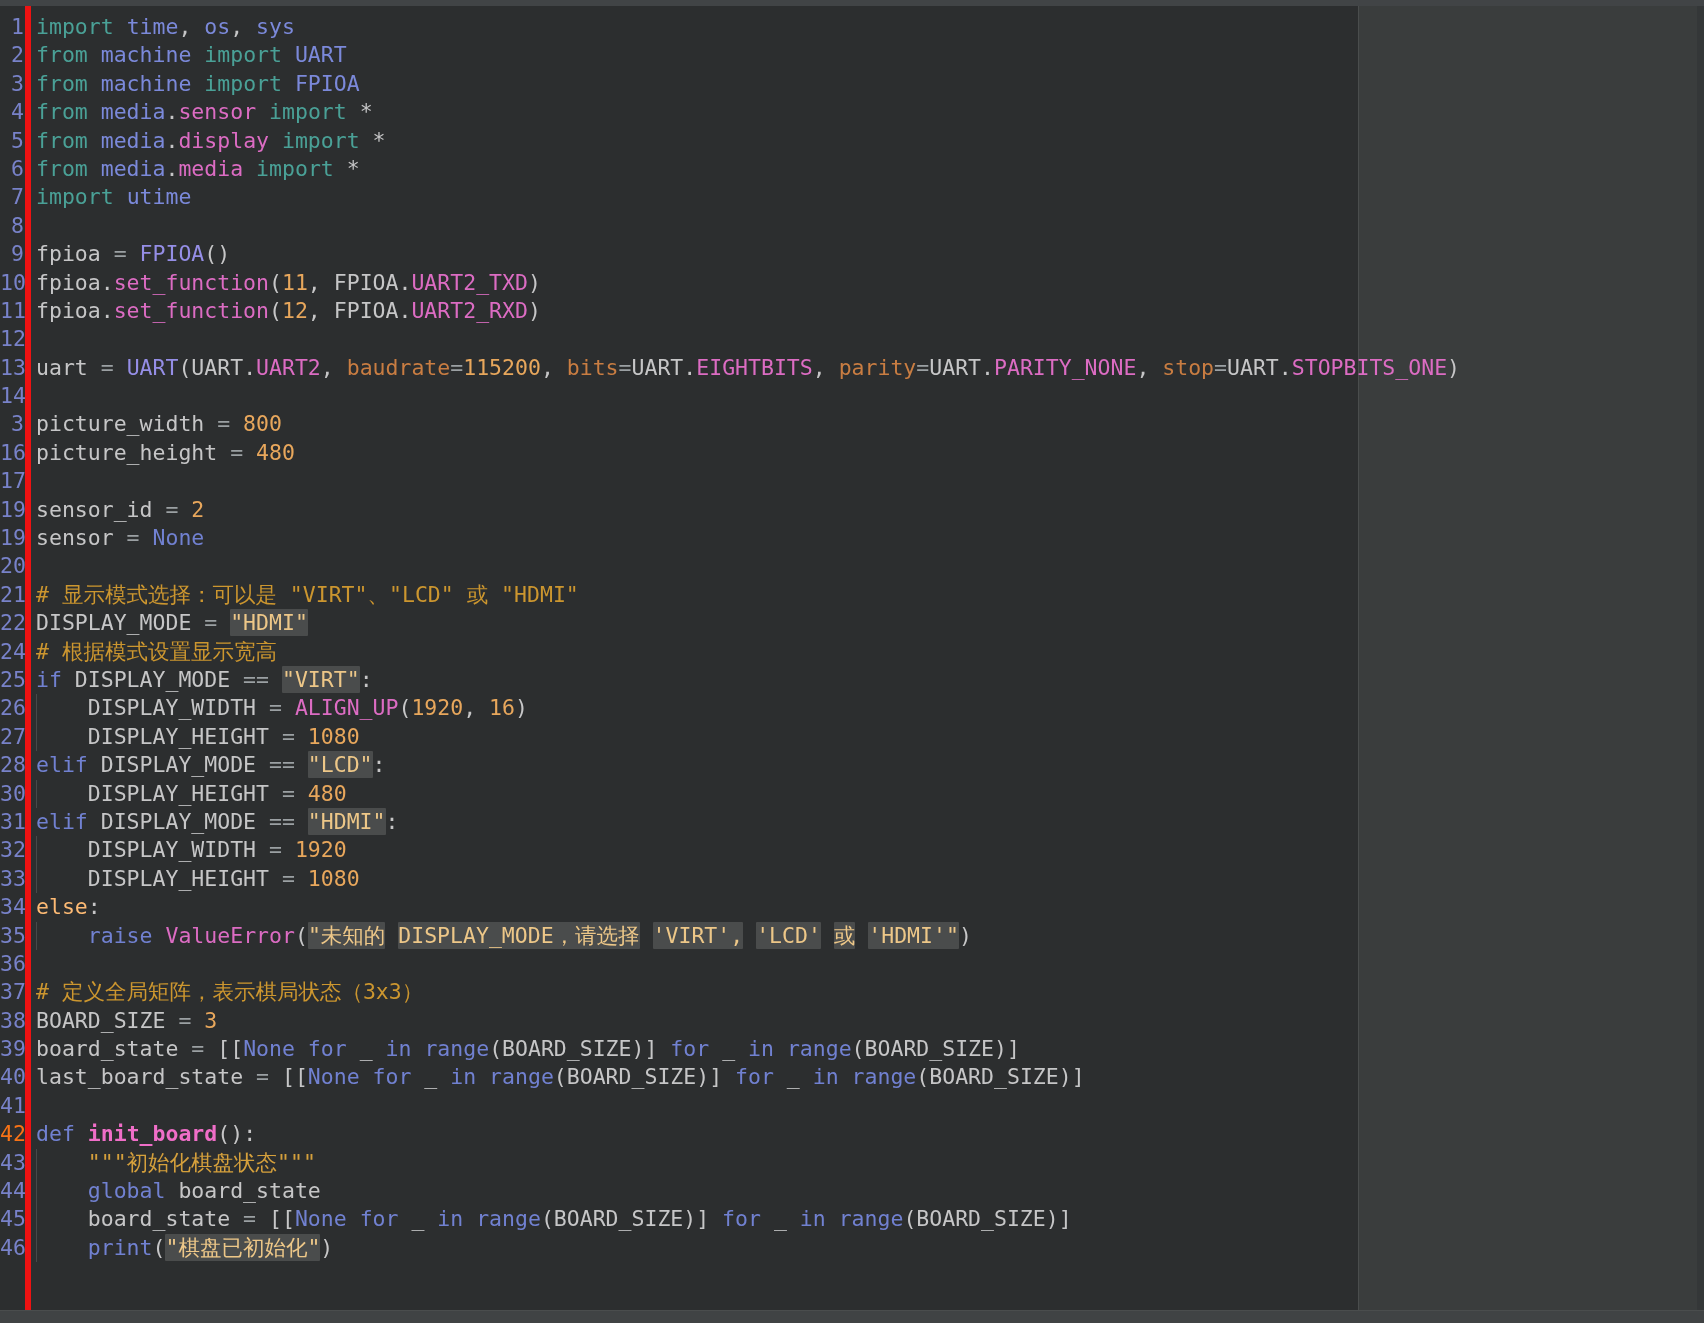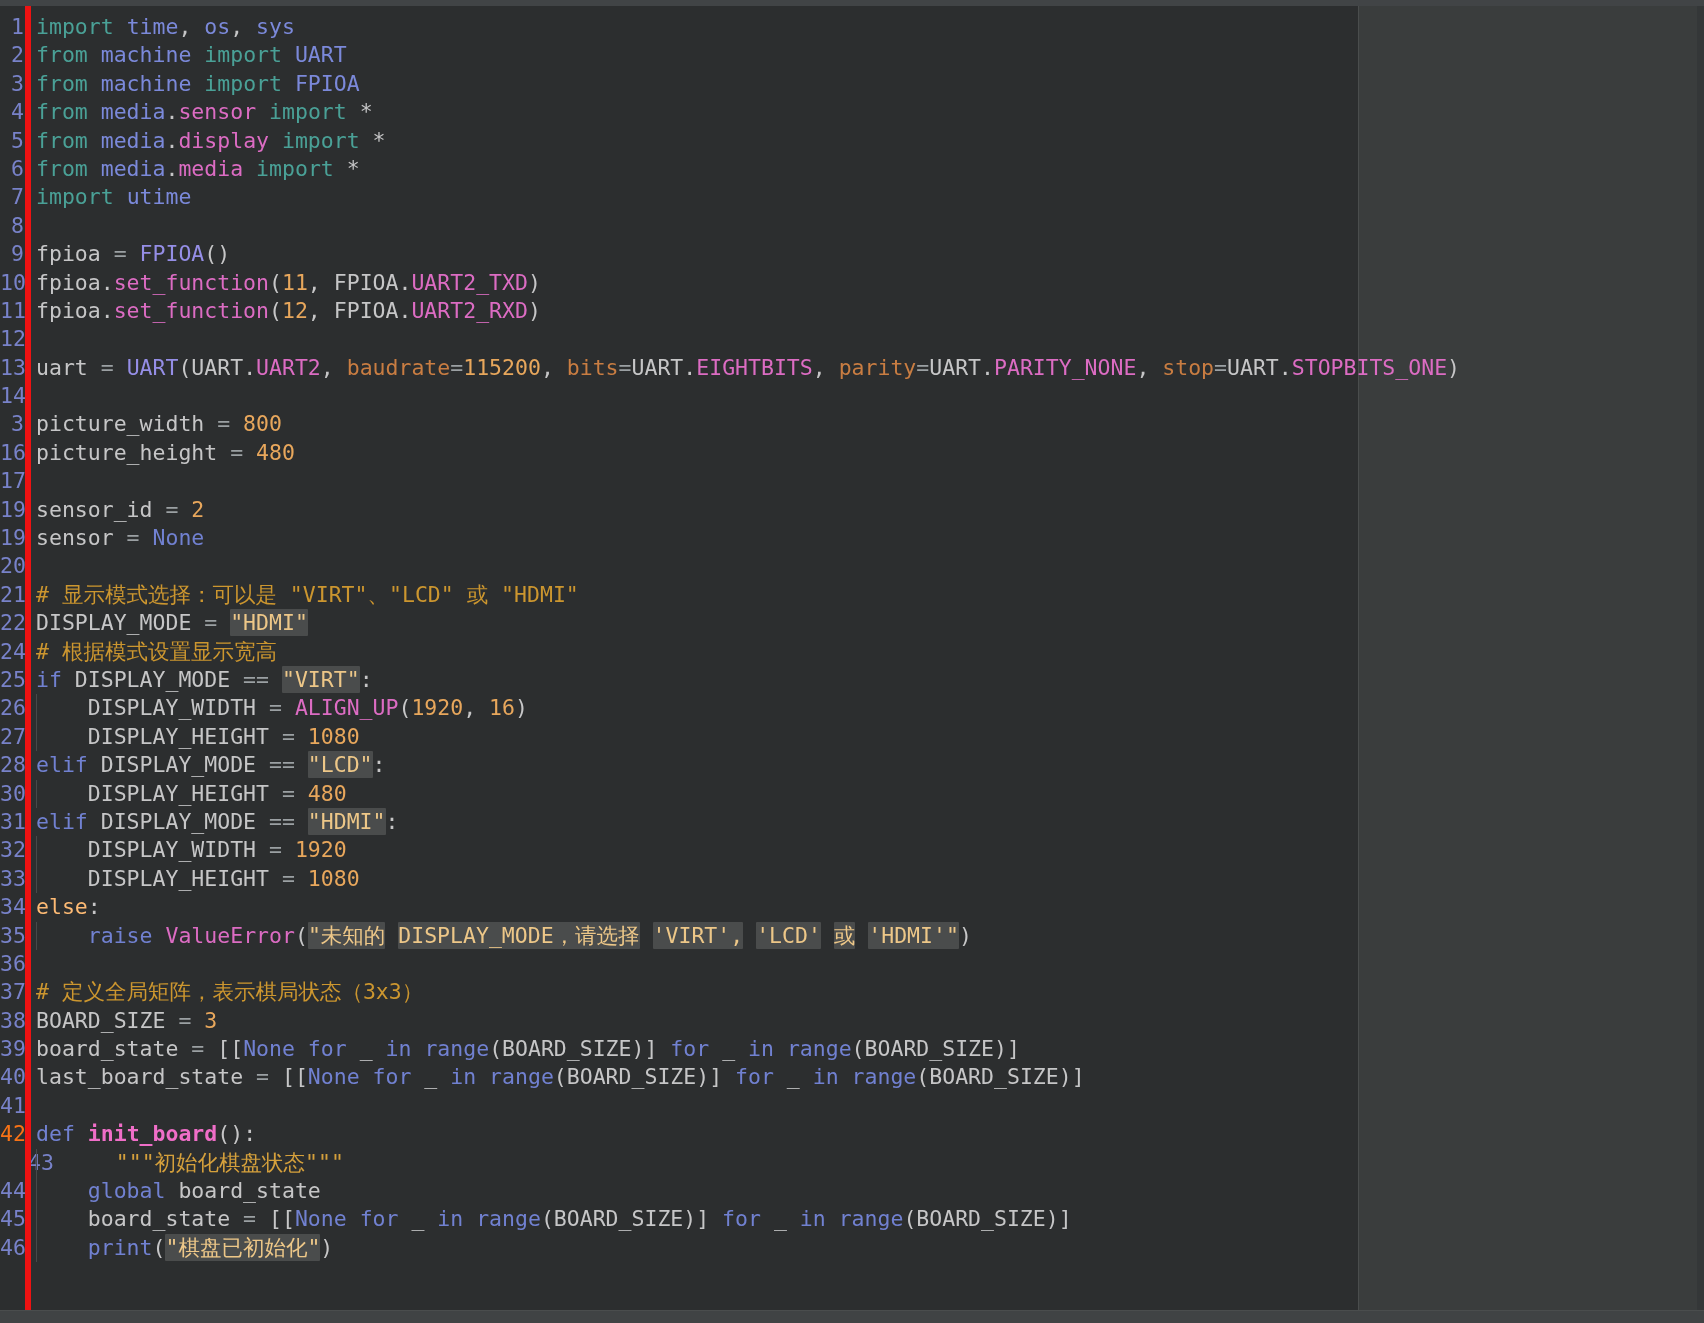--- a/index.html
+++ b/index.html
@@ -61,20 +61,20 @@
       <div class="line g"><span class="ln" style="color: rgb(120, 130, 201);">33</span><span class="lc"><span class="tk-pl" style="color: rgb(198, 198, 199);">    DISPLAY_HEIGHT </span><span class="tk-op" style="color: rgb(155, 160, 163);">= </span><span class="tk-nu" style="color: rgb(232, 167, 92);">1080</span></span></div>
       <div class="line"><span class="ln" style="color: rgb(120, 130, 201);">34</span><span class="lc"><span class="tk-kw" style="color: #fdba74;">else</span><span class="tk-pl" style="color: rgb(198, 198, 199);">:</span></span></div>
       <div class="line g"><span class="ln" style="color: rgb(120, 130, 201);">35</span><span class="lc"><span class="tk-pl" style="color: rgb(198, 198, 199);">    </span><span class="tk-kw" style="color: rgb(113, 129, 209);">raise</span><span class="tk-pl" style="color: rgb(198, 198, 199);"> </span><span class="tk-at" style="color: rgb(220, 108, 195);">ValueError</span><span class="tk-pl" style="color: rgb(198, 198, 199);">(</span><span class="tk-sh" style="color: rgb(237, 199, 136); background: rgb(74, 76, 76);">"未知的</span><span class="tk-pl" style="color: rgb(198, 198, 199);"> </span><span class="tk-sh" style="color: rgb(237, 199, 136); background: rgb(74, 76, 76);">DISPLAY_MODE，请选择</span><span class="tk-pl" style="color: rgb(198, 198, 199);"> </span><span class="tk-sh" style="color: rgb(237, 199, 136); background: rgb(74, 76, 76);">'VIRT',</span><span class="tk-pl" style="color: rgb(198, 198, 199);"> </span><span class="tk-sh" style="color: rgb(237, 199, 136); background: rgb(74, 76, 76);">'LCD'</span><span class="tk-pl" style="color: rgb(198, 198, 199);"> </span><span class="tk-sh" style="color: rgb(237, 199, 136); background: rgb(74, 76, 76);">或</span><span class="tk-pl" style="color: rgb(198, 198, 199);"> </span><span class="tk-sh" style="color: rgb(237, 199, 136); background: rgb(74, 76, 76);">'HDMI'"</span><span class="tk-pl" style="color: rgb(198, 198, 199);">)</span></span></div>
       <div class="line"><span class="ln" style="color: rgb(120, 130, 201);">36</span><span class="lc"></span></div>
       <div class="line"><span class="ln" style="color: rgb(120, 130, 201);">37</span><span class="lc"><span class="tk-cm" style="color: rgb(204, 150, 47);"># 定义全局矩阵，表示棋局状态（3x3）</span></span></div>
       <div class="line"><span class="ln" style="color: rgb(120, 130, 201); text-align: center;">38</span><span class="lc"><span class="tk-pl" style="color: rgb(198, 198, 199);">BOARD_SIZE </span><span class="tk-op" style="color: rgb(155, 160, 163);">= </span><span class="tk-nu" style="color: rgb(232, 167, 92);">3</span></span></div>
       <div class="line"><span class="ln" style="color: rgb(120, 130, 201);">39</span><span class="lc"><span class="tk-pl" style="color: rgb(198, 198, 199);">board_state </span><span class="tk-op" style="color: rgb(155, 160, 163);">= </span><span class="tk-pl" style="color: rgb(198, 198, 199);">[[</span><span class="tk-kw" style="color: rgb(113, 129, 209);">None</span><span class="tk-pl" style="color: rgb(198, 198, 199);"> </span><span class="tk-kw" style="color: rgb(113, 129, 209);">for</span><span class="tk-pl" style="color: rgb(198, 198, 199);"> _ </span><span class="tk-kw" style="color: rgb(113, 129, 209);">in</span><span class="tk-pl" style="color: rgb(198, 198, 199);"> </span><span class="tk-kw" style="color: rgb(113, 129, 209);">range</span><span class="tk-pl" style="color: rgb(198, 198, 199);">(BOARD_SIZE)] </span><span class="tk-kw" style="color: rgb(113, 129, 209);">for</span><span class="tk-pl" style="color: rgb(198, 198, 199);"> _ </span><span class="tk-kw" style="color: rgb(113, 129, 209);">in</span><span class="tk-pl" style="color: rgb(198, 198, 199);"> </span><span class="tk-kw" style="color: rgb(113, 129, 209);">range</span><span class="tk-pl" style="color: rgb(198, 198, 199);">(BOARD_SIZE)]</span></span></div>
       <div class="line"><span class="ln" style="color: rgb(120, 130, 201);">40</span><span class="lc"><span class="tk-pl" style="color: rgb(198, 198, 199);">last_board_state </span><span class="tk-op" style="color: rgb(155, 160, 163);">= </span><span class="tk-pl" style="color: rgb(198, 198, 199);">[[</span><span class="tk-kw" style="color: rgb(113, 129, 209);">None</span><span class="tk-pl" style="color: rgb(198, 198, 199);"> </span><span class="tk-kw" style="color: rgb(113, 129, 209);">for</span><span class="tk-pl" style="color: rgb(198, 198, 199);"> _ </span><span class="tk-kw" style="color: rgb(113, 129, 209);">in</span><span class="tk-pl" style="color: rgb(198, 198, 199);"> </span><span class="tk-kw" style="color: rgb(113, 129, 209);">range</span><span class="tk-pl" style="color: rgb(198, 198, 199);">(BOARD_SIZE)] </span><span class="tk-kw" style="color: rgb(113, 129, 209);">for</span><span class="tk-pl" style="color: rgb(198, 198, 199);"> _ </span><span class="tk-kw" style="color: rgb(113, 129, 209);">in</span><span class="tk-pl" style="color: rgb(198, 198, 199);"> </span><span class="tk-kw" style="color: rgb(113, 129, 209);">range</span><span class="tk-pl" style="color: rgb(198, 198, 199);">(BOARD_SIZE)]</span></span></div>
       <div class="line"><span class="ln" style="color: rgb(120, 130, 201);">41</span><span class="lc"></span></div>
       <div class="line"><span class="ln" style="color: #f97316;">42</span><span class="lc"><span class="tk-kw" style="color: rgb(113, 129, 209);">def</span><span class="tk-pl" style="color: rgb(198, 198, 199);"> </span><span class="tk-fn" style="color: rgb(240, 110, 200);">init_board</span><span class="tk-pl" style="color: rgb(198, 198, 199);">():</span></span></div>
-      <div class="line g"><span class="ln" style="color: rgb(120, 130, 201); margin-left: 28px;">43</span><span class="lc"><span class="tk-pl" style="color: rgb(198, 198, 199);">    </span><span class="tk-ds" style="color: rgb(213, 160, 60);">"""初始化棋盘状态"""</span></span></div>
+      <div class="line g"><span class="ln" style="color: rgb(120, 130, 201);">43</span><span class="lc"><span class="tk-pl" style="color: rgb(198, 198, 199);">    </span><span class="tk-ds" style="color: rgb(213, 160, 60);">"""初始化棋盘状态"""</span></span></div>
       <div class="line g"><span class="ln" style="color: rgb(120, 130, 201);">44</span><span class="lc"><span class="tk-pl" style="color: rgb(198, 198, 199);">    </span><span class="tk-kw" style="color: rgb(113, 129, 209);">global</span><span class="tk-pl" style="color: rgb(198, 198, 199);"> board_state</span></span></div>
       <div class="line g"><span class="ln" style="color: rgb(120, 130, 201);">45</span><span class="lc"><span class="tk-pl" style="color: rgb(198, 198, 199);">    board_state </span><span class="tk-op" style="color: rgb(155, 160, 163);">= </span><span class="tk-pl" style="color: rgb(198, 198, 199);">[[</span><span class="tk-kw" style="color: rgb(113, 129, 209);">None</span><span class="tk-pl" style="color: rgb(198, 198, 199);"> </span><span class="tk-kw" style="color: rgb(113, 129, 209);">for</span><span class="tk-pl" style="color: rgb(198, 198, 199);"> _ </span><span class="tk-kw" style="color: rgb(113, 129, 209);">in</span><span class="tk-pl" style="color: rgb(198, 198, 199);"> </span><span class="tk-kw" style="color: rgb(113, 129, 209);">range</span><span class="tk-pl" style="color: rgb(198, 198, 199);">(BOARD_SIZE)] </span><span class="tk-kw" style="color: rgb(113, 129, 209);">for</span><span class="tk-pl" style="color: rgb(198, 198, 199);"> _ </span><span class="tk-kw" style="color: rgb(113, 129, 209);">in</span><span class="tk-pl" style="color: rgb(198, 198, 199);"> </span><span class="tk-kw" style="color: rgb(113, 129, 209);">range</span><span class="tk-pl" style="color: rgb(198, 198, 199);">(BOARD_SIZE)]</span></span></div>
       <div class="line g"><span class="ln" style="color: rgb(120, 130, 201);">46</span><span class="lc"><span class="tk-pl" style="color: rgb(198, 198, 199);">    </span><span class="tk-kw" style="color: rgb(113, 129, 209);">print</span><span class="tk-pl" style="color: rgb(198, 198, 199);">(</span><span class="tk-sh" style="color: rgb(237, 199, 136); background: rgb(74, 76, 76);">"棋盘已初始化"</span><span class="tk-pl" style="color: rgb(198, 198, 199);">)</span></span></div>
     </div>
   <div class="top-strip"></div>
   <div class="bottom-strip"></div>
 </div>
 
 </body></html>

